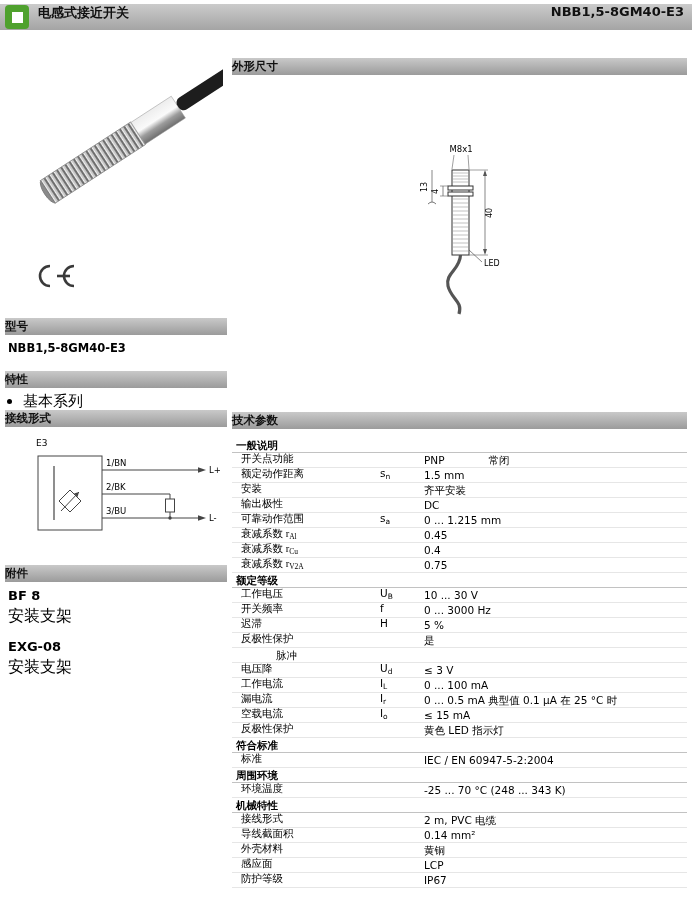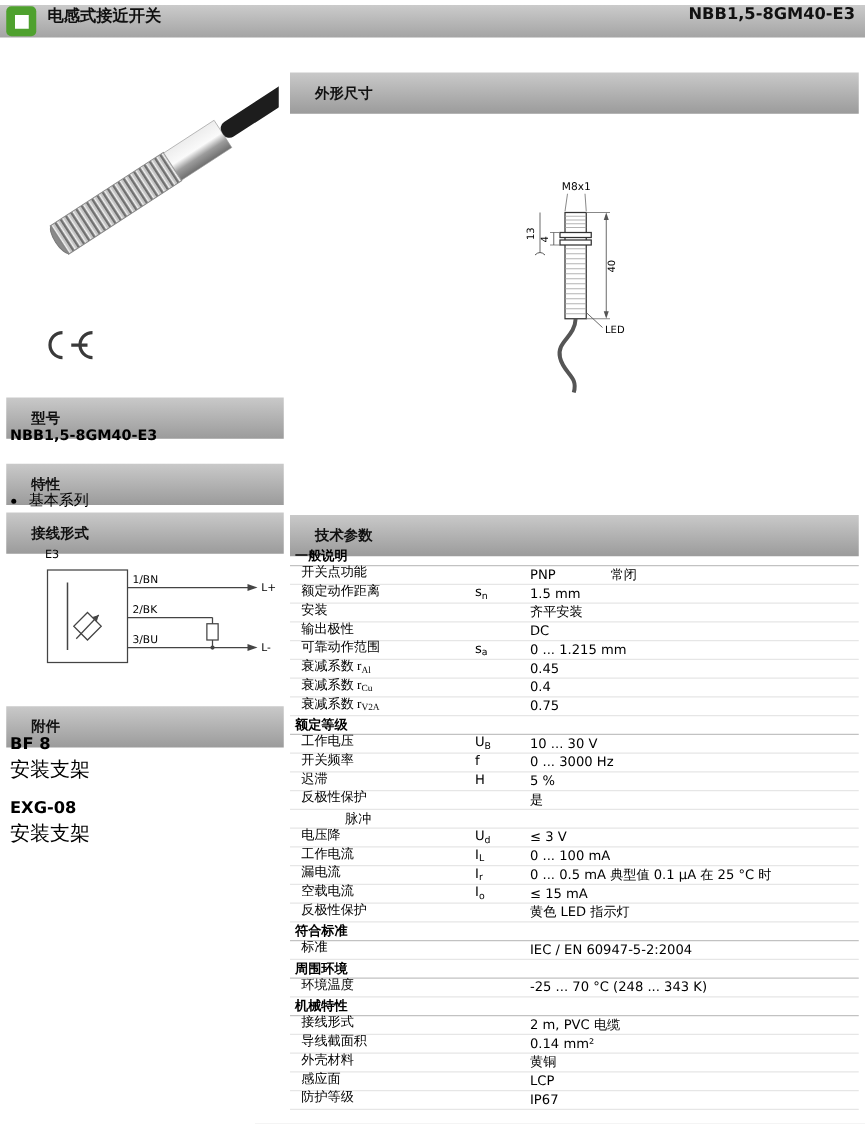--- a/index.html
+++ b/index.html
@@ -10,29 +10,29 @@
   .topbar { position:absolute; left:0; top:4px; width:692px; height:26px;
             background:linear-gradient(#cbcbcb,#a4a4a4);
             display:flex; align-items:flex-start; justify-content:space-between;
             padding:0 8px 0 38px; font-size:13px; font-weight:bold; color:#111; }
   .brand-icon { position:absolute; left:5px; top:5px; width:24px; height:24px;
                 background:#4fa12e; border-radius:4px;
                 display:flex; align-items:center; justify-content:center; }
   .brand-icon .inner { width:11px; height:11px; background:#fff; }
 
   
-  .hbar { position:absolute; height:33px; background:linear-gradient(#c9c9c9,#9b9b9b);
+  .hbar { position:absolute; height:17px; background:linear-gradient(#c9c9c9,#9b9b9b);
           font-size:11.5px; font-weight:bold; color:#111;
-          display:flex; align-items:center; padding-left:20px; }
+          display:flex; align-items:center; padding-left:0; }
 
   .abs { position:absolute; }
 
   
   .model-value { font-size:11.5px; font-weight:bold; color:#000; }
-  .feature-list { list-style:disc; padding-left:15px; font-size:12px; color:#000; }
+  .feature-list { list-style:disc; padding-left:15px; font-size:15px; color:#000; }
   .acc-name { font-size:13px; font-weight:bold; margin-bottom:3px; }
   .acc-desc { font-size:16px; margin-bottom:12px; }
 
   
   .tech-table { position:absolute; left:232px; top:438px; width:455px; }
   .trow { display:flex; height:15px; line-height:14px; font-size:10.5px;
           border-bottom:1px solid #e6e6e6; color:#000; align-items:center; }
   .trow.sec { font-weight:bold; border-bottom:1px solid #c2c2c2; }
   .sec-title { padding-left:4px; }
   .c-label { width:148px; padding-left:9px; overflow:hidden; white-space:nowrap;font-family:Liberation Serif, serif; }

